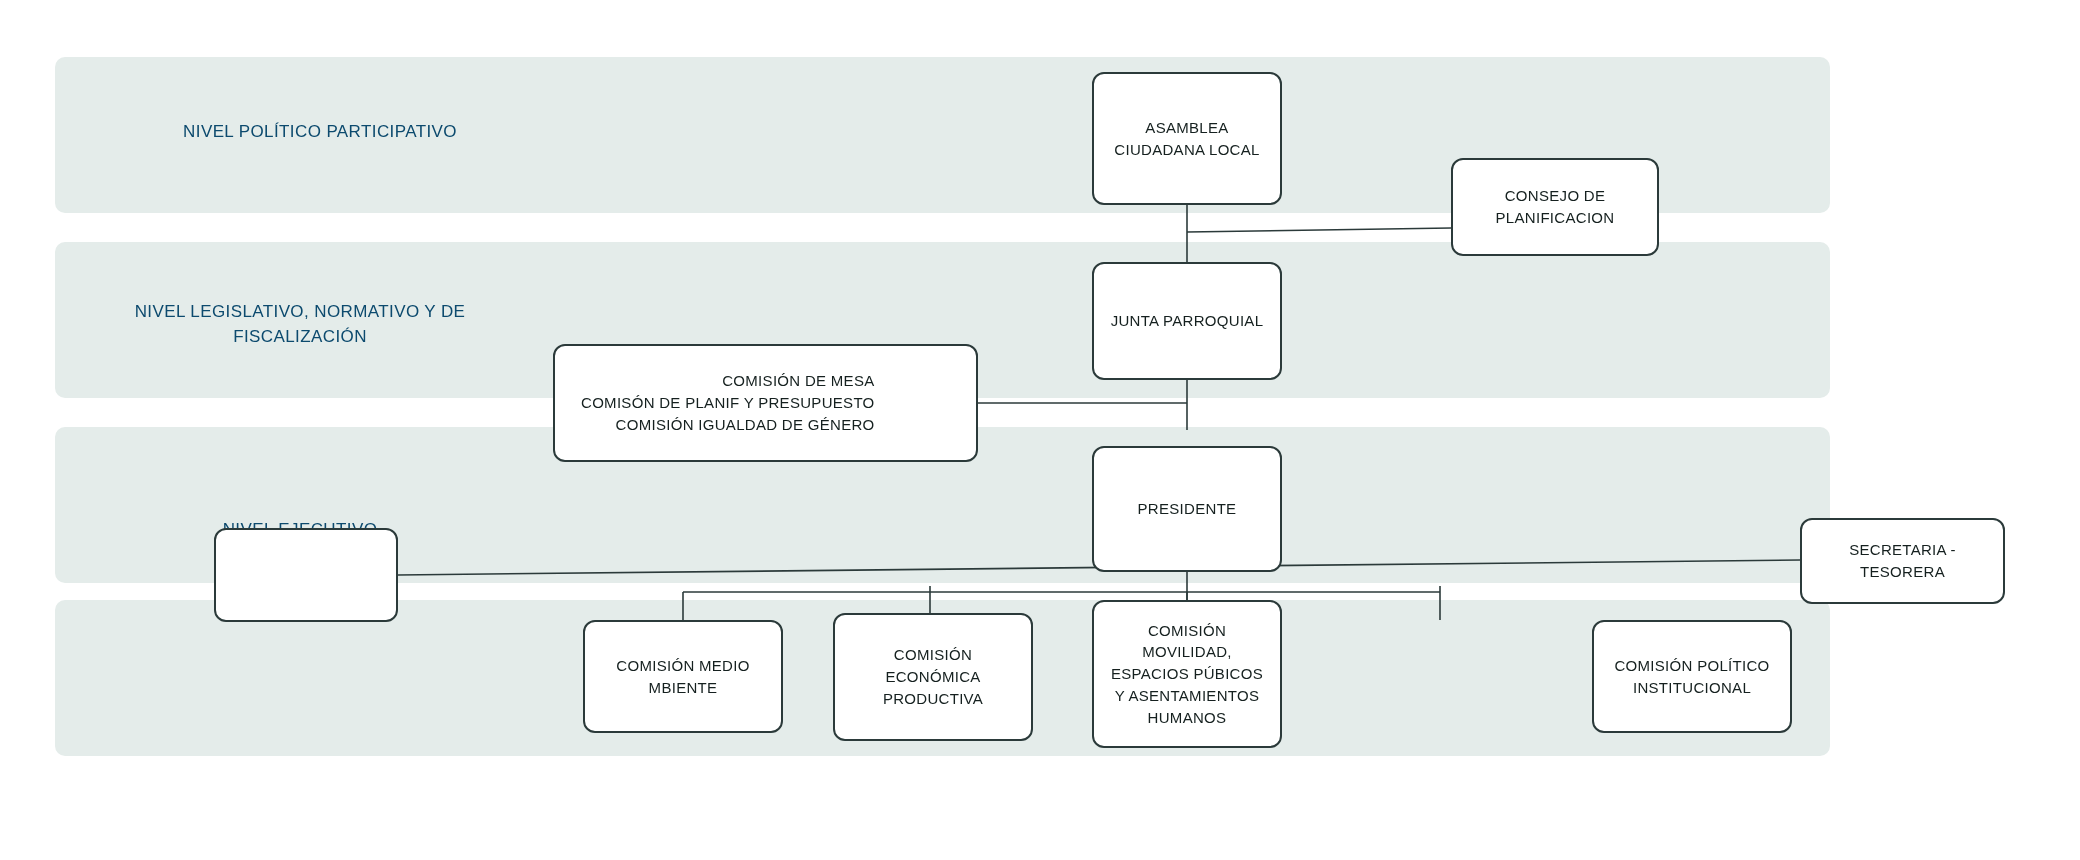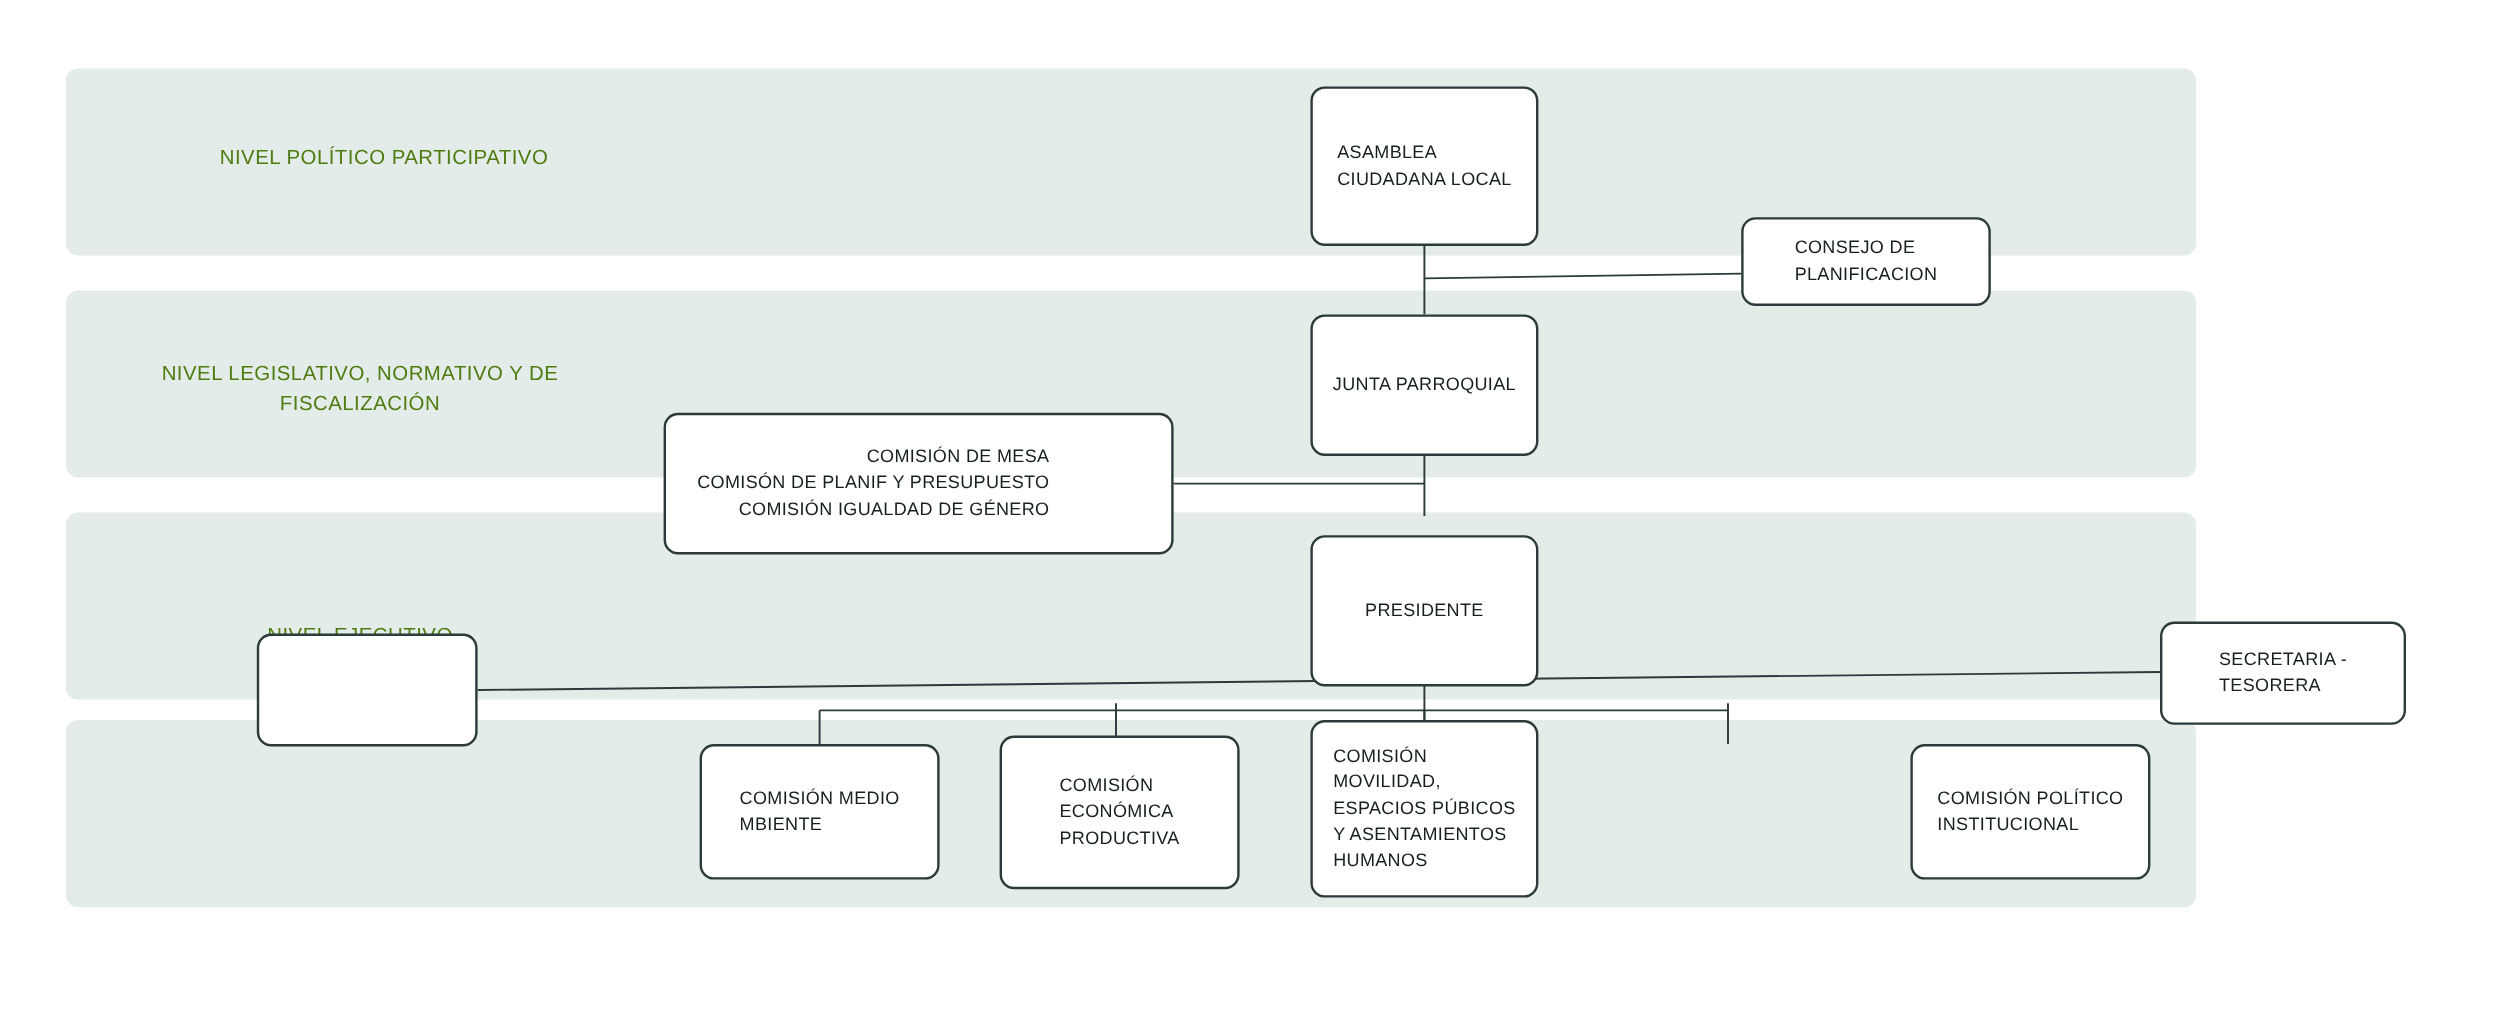--- a/index.html
+++ b/index.html
@@ -15,37 +15,37 @@
     font-family: "Liberation Sans", sans-serif;
     overflow: hidden;
   }
   .band {
     position: absolute;
     background: #e4ecea;
     border-radius: 10px;
   }
   .band-label {
     position: absolute;
-    color: #4d7c0f;
+    color: #0c4a6e;
     font-size: 17px;
     letter-spacing: 0.4px;
     line-height: 1.45;
     text-align: center;
     white-space: pre-line;
   }
   .node {
     position: absolute;
     background: #ffffff;
     border: 2px solid #2b3a3a;
     border-radius: 12px;
     box-sizing: border-box;
     display: flex;
     align-items: center;
     justify-content: center;
-    text-align: left;
+    text-align: center;
     color: #15201f;
     font-size: 15px;
     line-height: 1.45;
     letter-spacing: 0.3px;
     white-space: pre-line;
     padding: 4px 6px;
   }
   .node.left-align {
     justify-content: flex-start;
     text-align: right;
@@ -98,21 +98,21 @@
 
     <line x1="683" y1="592" x2="683" y2="620"></line>
     <line x1="930" y1="586" x2="930" y2="620"></line>
     <line x1="1187" y1="592" x2="1187" y2="620"></line>
     <line x1="1440" y1="586" x2="1440" y2="620"></line>
   </svg>
 
   <div class="node" style="left:1092px; top:72px; width:190px; height:133px;">ASAMBLEA
 CIUDADANA LOCAL</div>
 
-  <div class="node" style="left:1451px; top:181px; width:208px; height:74px;">CONSEJO DE
+  <div class="node" style="left:1451px; top:158px; width:208px; height:98px;">CONSEJO DE
 PLANIFICACION</div>
 
   <div class="node" style="left:1092px; top:262px; width:190px; height:118px;">JUNTA PARROQUIAL</div>
 
   <div class="node left-align" style="left:553px; top:344px; width:425px; height:118px;">COMISIÓN DE MESA
 COMISÓN DE PLANIF Y PRESUPUESTO
 COMISIÓN IGUALDAD DE GÉNERO</div>
 
   <div class="node" style="left:1092px; top:430px; width:190px; height:126px;margin-top:16px;">PRESIDENTE</div>
 

